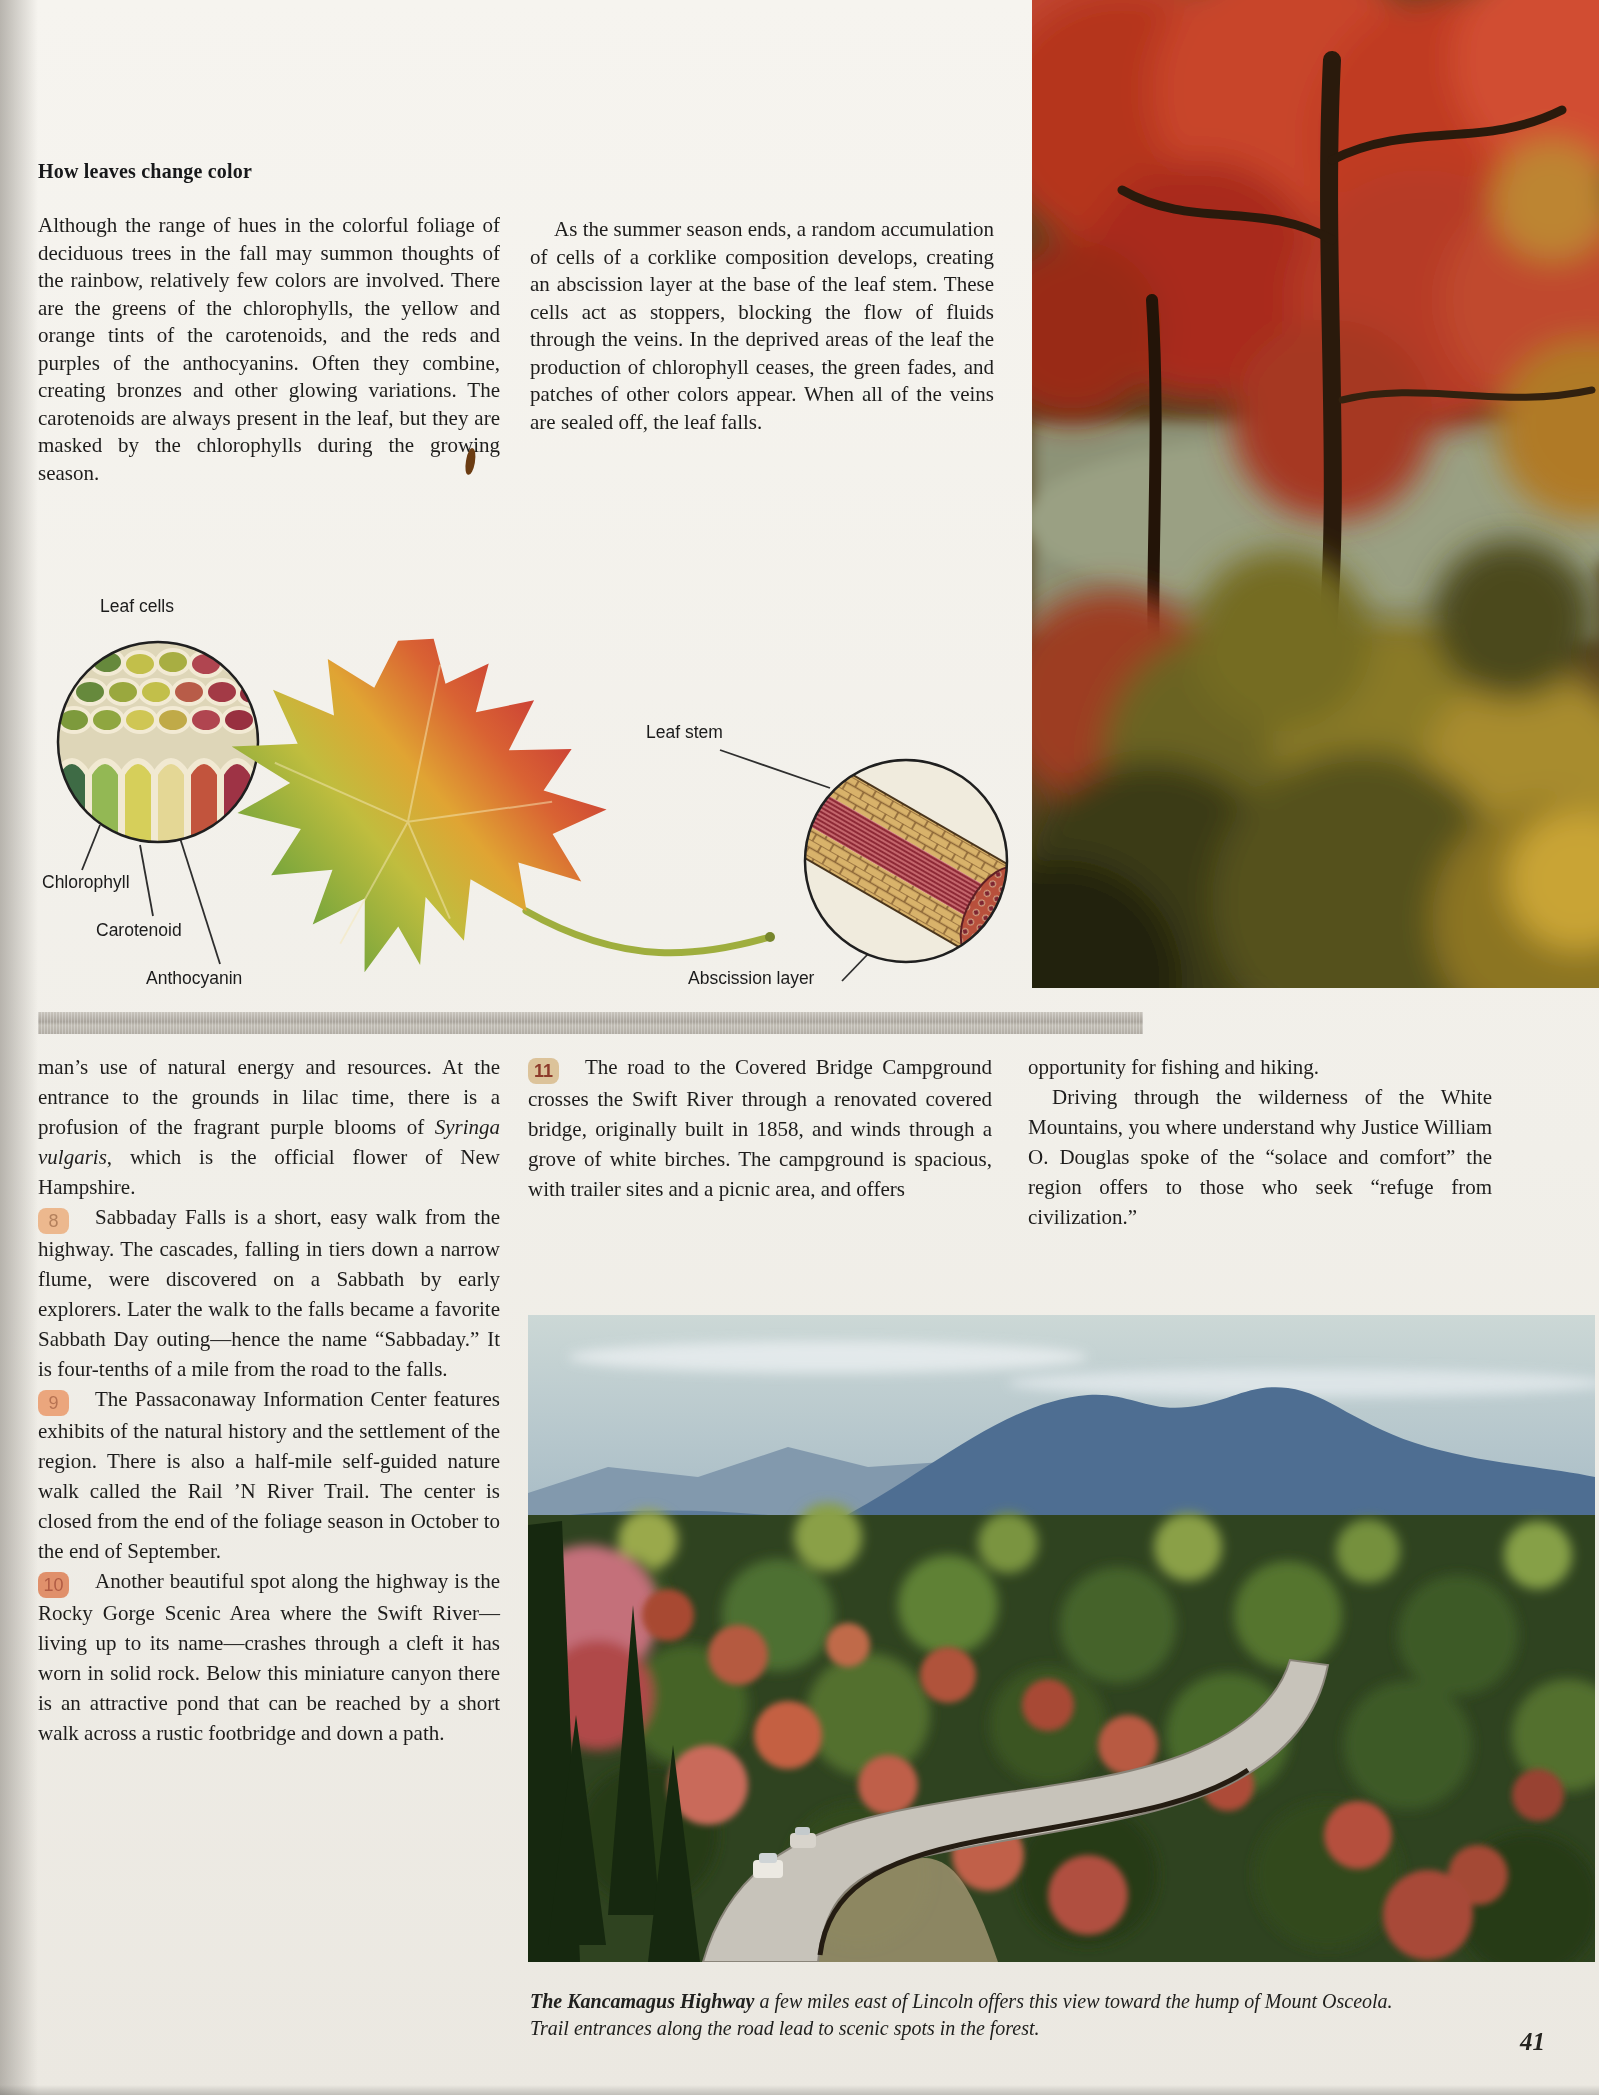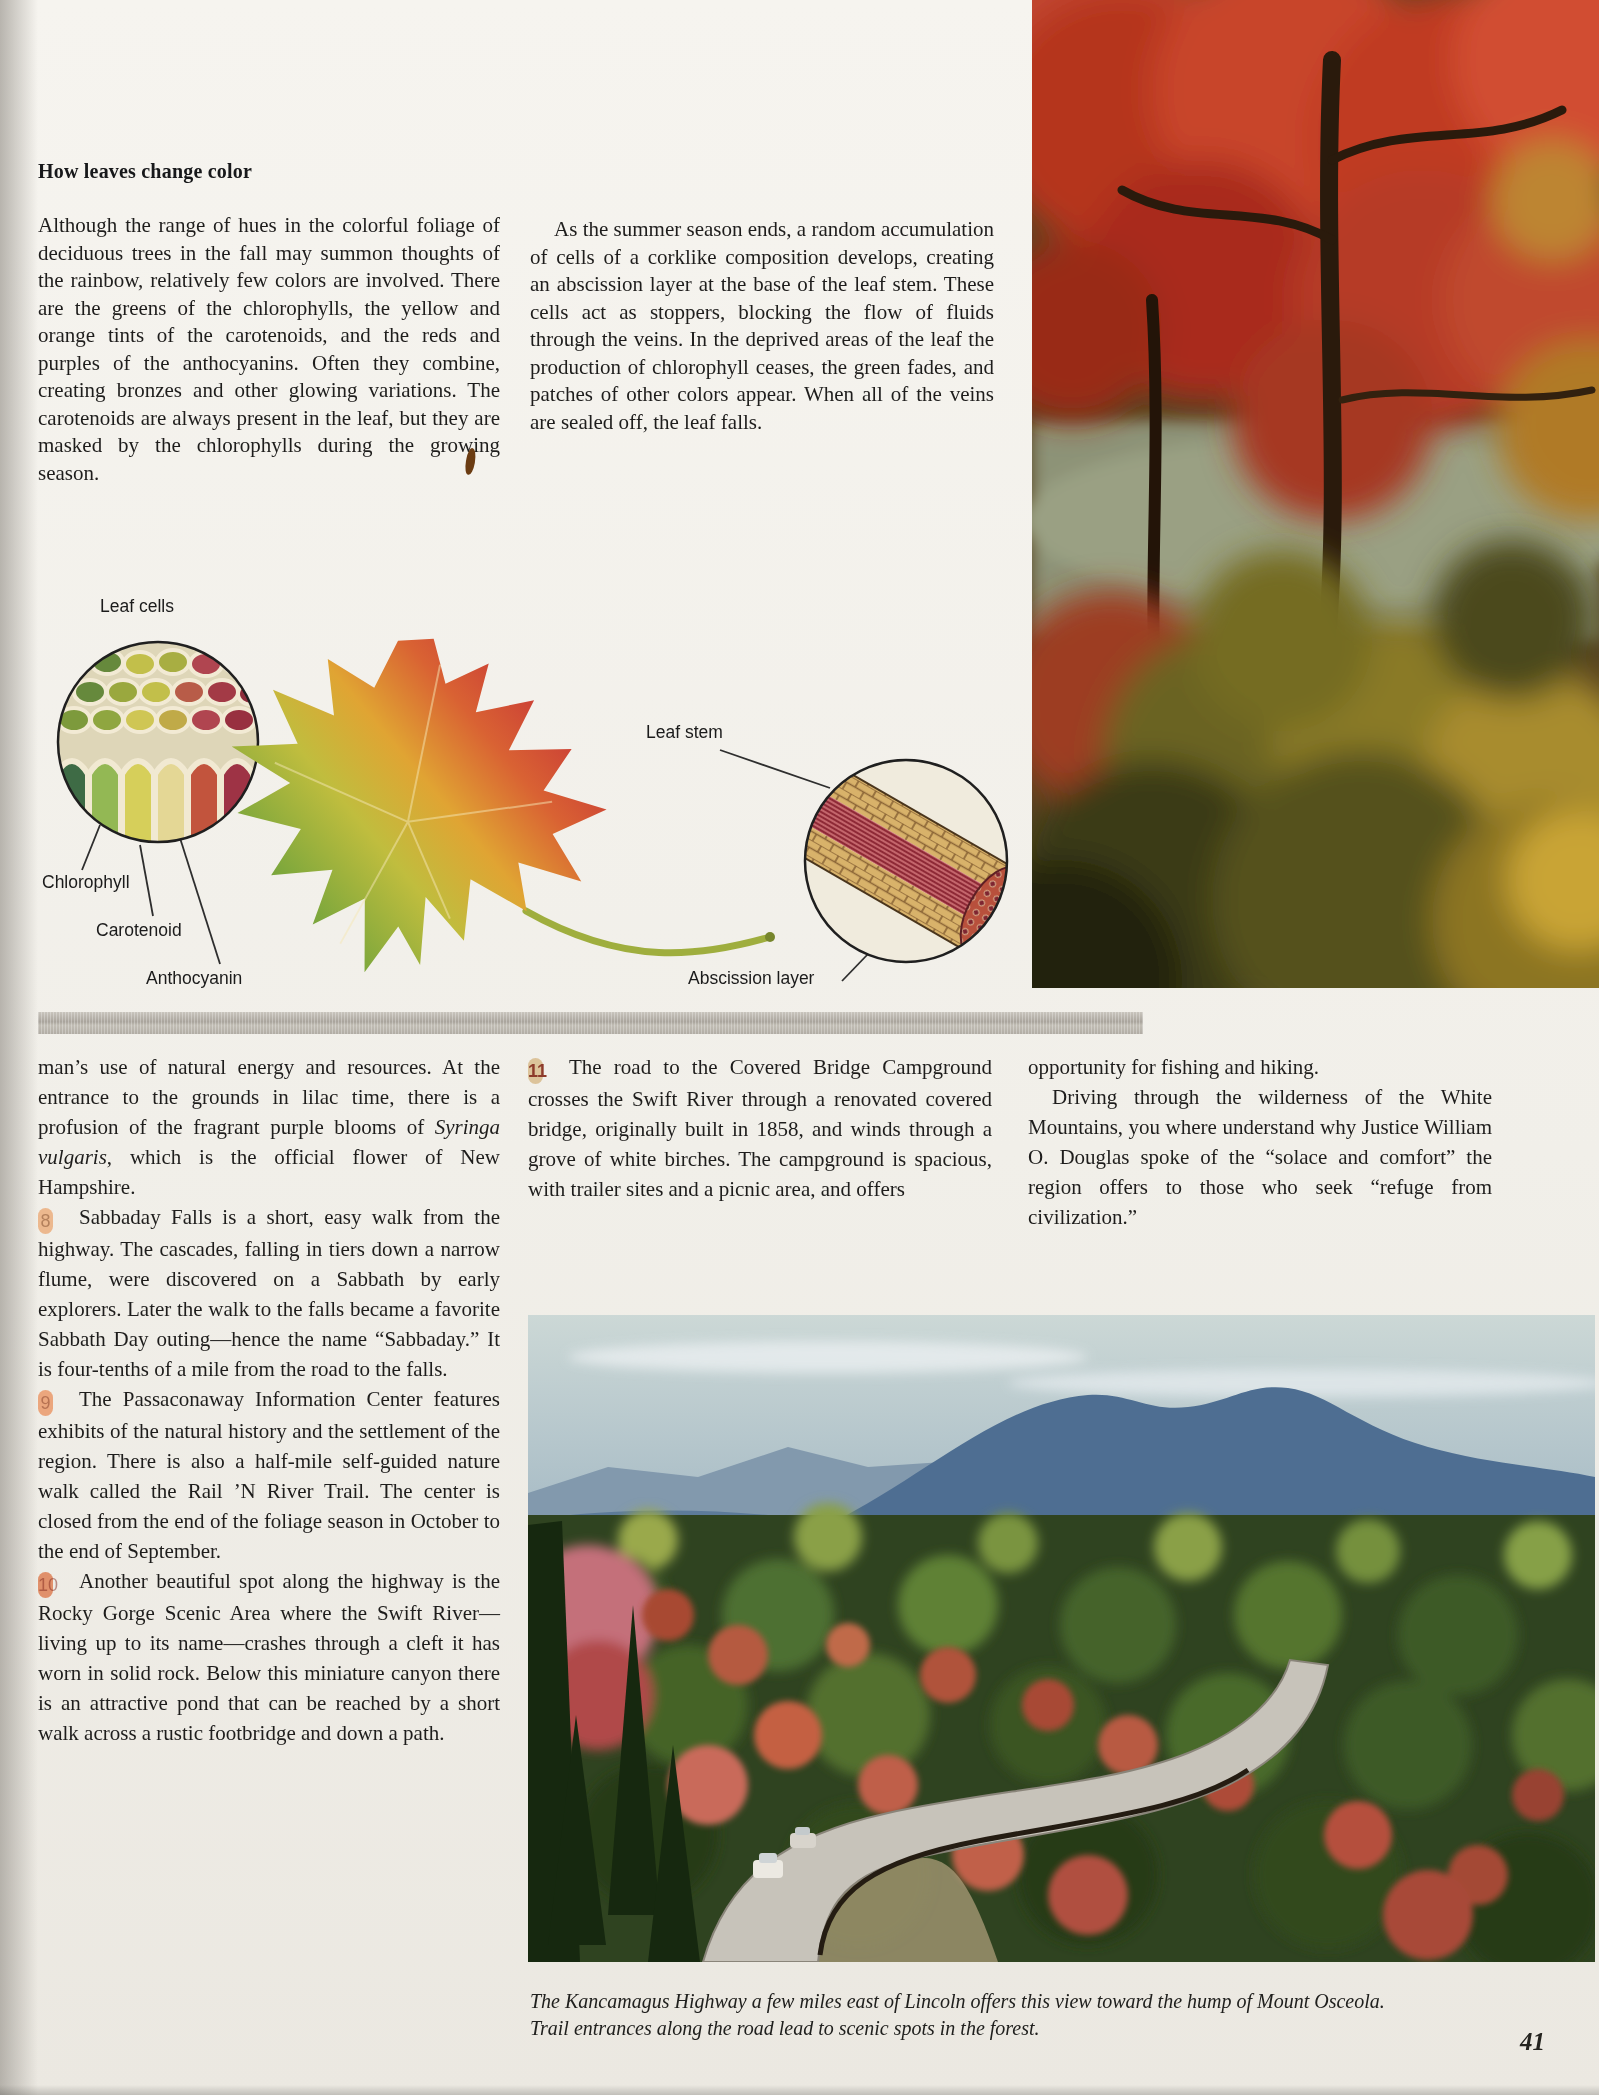--- a/index.html
+++ b/index.html
@@ -17,39 +17,39 @@
   .col{position:absolute;text-align:justify;font-size:21px;}
   .col p{margin:0;}
   .top-col{line-height:27.5px;}
   .top-col1{left:38px;top:212px;width:462px;}
   .top-col2{left:530px;top:216px;width:464px;}
   .indent{text-indent:24px;}
   .g-col{line-height:30px;}
   .g-col1{left:38px;top:1052px;width:462px;}
   .g-col2{left:528px;top:1052px;width:464px;}
   .g-col3{left:1028px;top:1052px;width:464px;}
-  .badge{display:inline-block;width:15px;height:26px;margin-right:26px;
+  .badge{display:inline-block;width:31px;height:26px;margin-right:26px;
     text-align:center;font-family:"Liberation Sans",sans-serif;
     font-size:18px;line-height:26px;vertical-align:-3px;border-radius:8px;}
   .badge-8{background:#ecb88e;color:rgba(110,60,30,.45);}
   .badge-9{background:#eba67d;color:rgba(120,50,30,.45);}
   .badge-10{background:#e0906b;color:rgba(130,40,30,.5);}
   .badge-11{background:#dcc39a;color:#8d3a2a;font-weight:bold;}
   .dlabel{position:absolute;font-family:"Liberation Sans",sans-serif;
     font-size:17.5px;color:#1b1b1b;white-space:nowrap;}
   .photo{position:absolute;overflow:hidden;}
   .photo-top{left:1032px;top:0;width:567px;height:988px;}
   .photo-bottom{left:528px;top:1315px;width:1067px;height:647px;}
   .divider{position:absolute;left:38px;top:1012px;width:1105px;height:22px;
     background:
       repeating-linear-gradient(90deg,rgba(255,255,255,.28) 0 1px,rgba(0,0,0,0) 1px 3px),
       linear-gradient(180deg,#c9c5bd 0%,#a9a49c 45%,#c2beb5 60%,#b1aca4 100%);}
   .caption{position:absolute;left:530px;top:1988px;width:880px;margin:0;
     font-size:20px;font-style:italic;line-height:27px;color:#20201e;}
-  .cap-lead{font-weight:400;}
+  .cap-lead{font-weight:700;}
   .pageno{position:absolute;left:1520px;top:2028px;
     font-size:25px;font-weight:700;font-style:italic;color:#24231f;}
   .speck{position:absolute;left:466px;top:448px;width:9px;height:27px;
     background:#6b3c12;border-radius:45% 55% 50% 50%;transform:rotate(10deg);}
   svg{display:block;}
   .abs{position:absolute;}
 </style>
 </head>
 <body>
 

